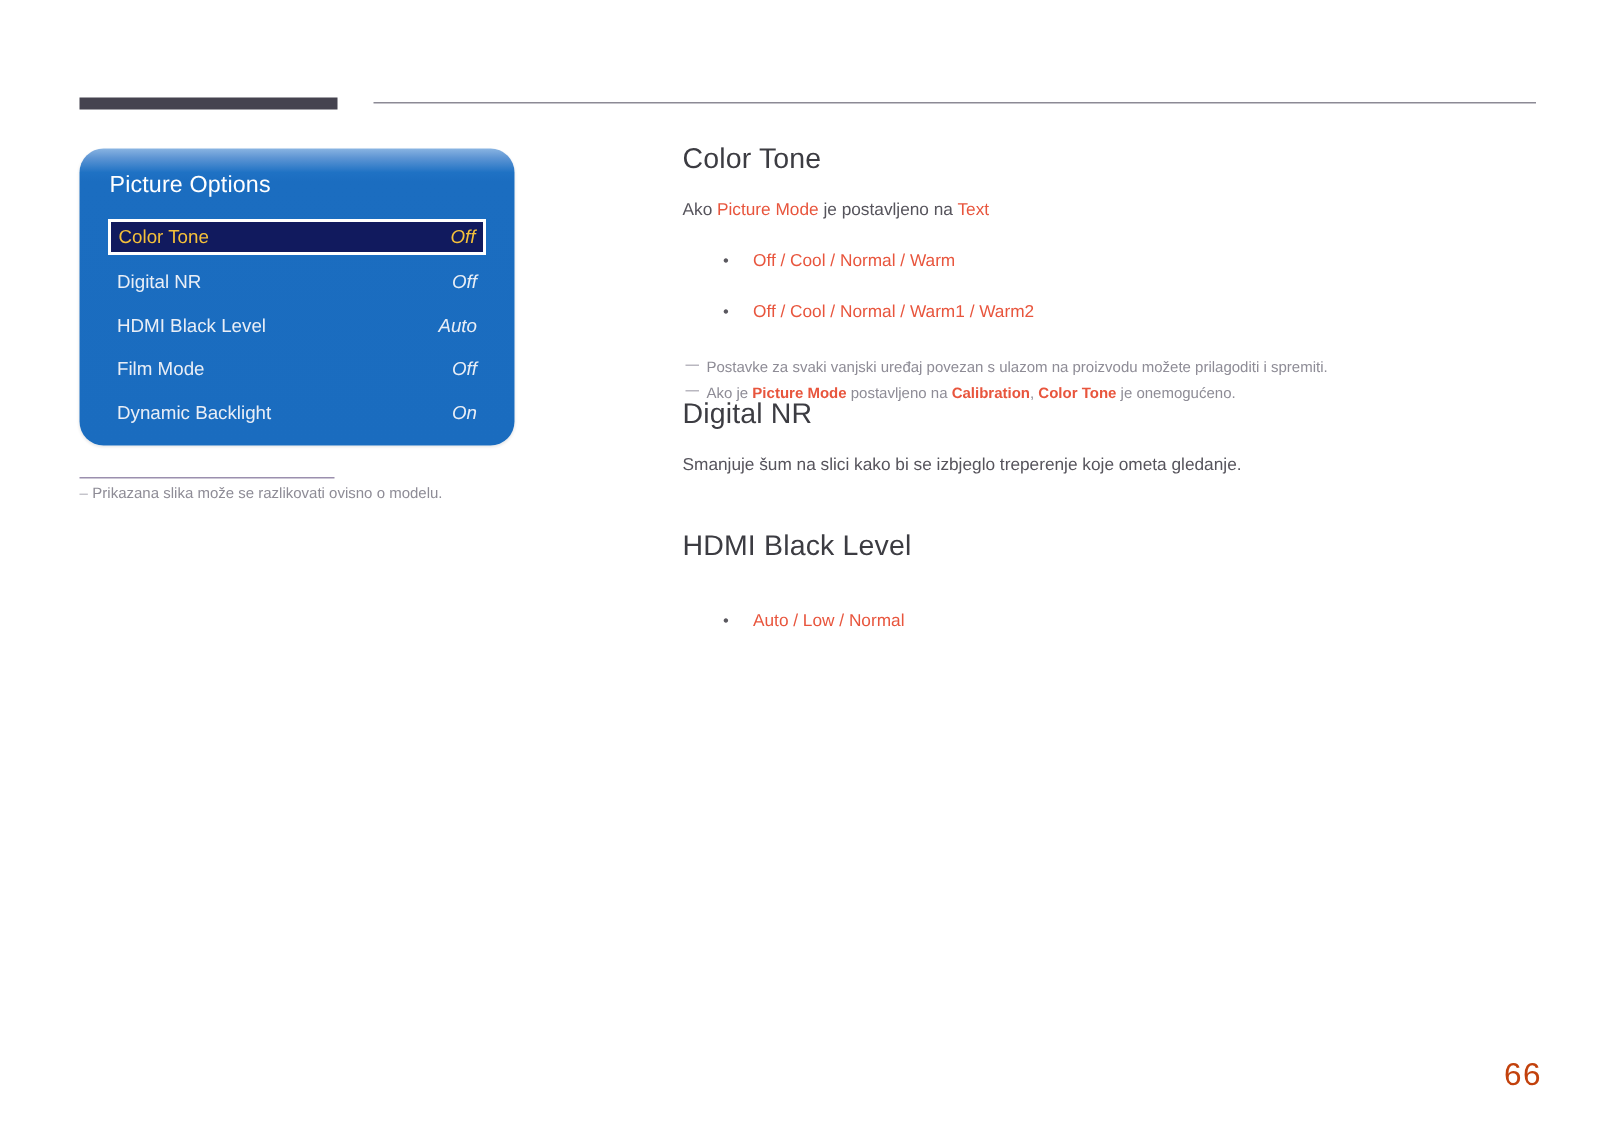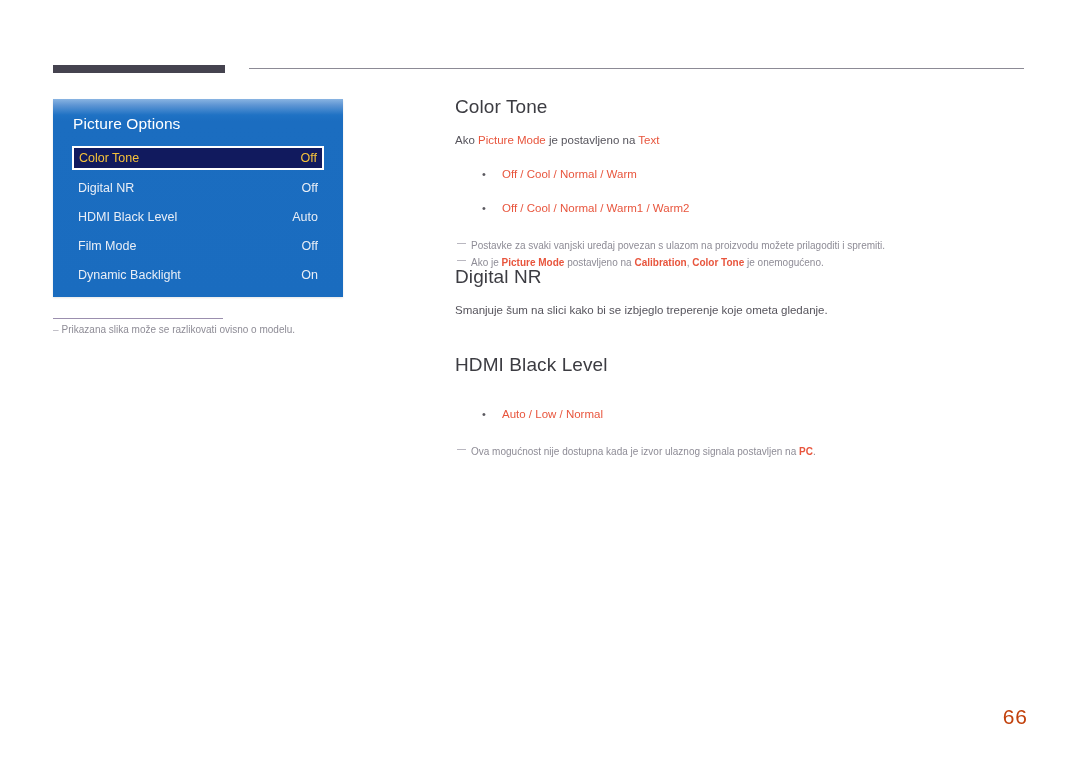--- a/index.html
+++ b/index.html
@@ -41,21 +41,21 @@
     background: #8c8a95;
   }
 
   
   #osd-panel {
     position: absolute;
     left: 53px;
     top: 99px;
     width: 290px;
     height: 198px;
-    border-radius: 0;
+    border-radius: 16px;
     background: linear-gradient(to bottom,
                 #89b4e2 0px, #5f96d4 6px, #1f72c4 16px,
                 #1b6dc0 22px, #1a6cbf 100%);
     box-shadow: 0 1px 2px rgba(0,0,0,0.10);
     overflow: hidden;
   }
   #osd-title {
     position: absolute;
     left: 20px;
     top: 16px;
@@ -76,20 +76,21 @@
   .osd-row .osd-label {
     position: absolute;
     left: 5px;
     top: 0;
   }
   .osd-row .osd-value {
     position: absolute;
     right: 5px;
     top: 0;
     text-align: right;
+    font-style: italic;
   }
   .osd-row.selected {
     background: #111a5e;
     border: 2px solid #ffffff;
     height: 24px;
     line-height: 20px;
     left: 19px;
     width: 252px;
   }
   .osd-row.selected .osd-label,
@@ -264,18 +265,17 @@
     <h2 class="sec-title">Digital NR</h2>
     <div class="gap-a"></div>
     <p class="body-line">Smanjuje šum na slici kako bi se izbjeglo treperenje koje ometa gledanje.</p>
   </div>
 
   <div id="sec-hdmi-black-level" style="top: 258px;">
     <h2 class="sec-title">HDMI Black Level</h2>
     <div class="gap-a"></div>
     <p class="bullet-line">Auto / Low / Normal</p>
     <div class="gap-b"></div>
-    <p class="note-line"><span>Ova mogućnost nije dostupna kada je izvor ulaznog signala postavljen na </span><span class="hl-b">PC</span><span>.</span></p>
   </div>
 
 </div>
 
 <div id="page-number">66</div>
 
 </body></html>

